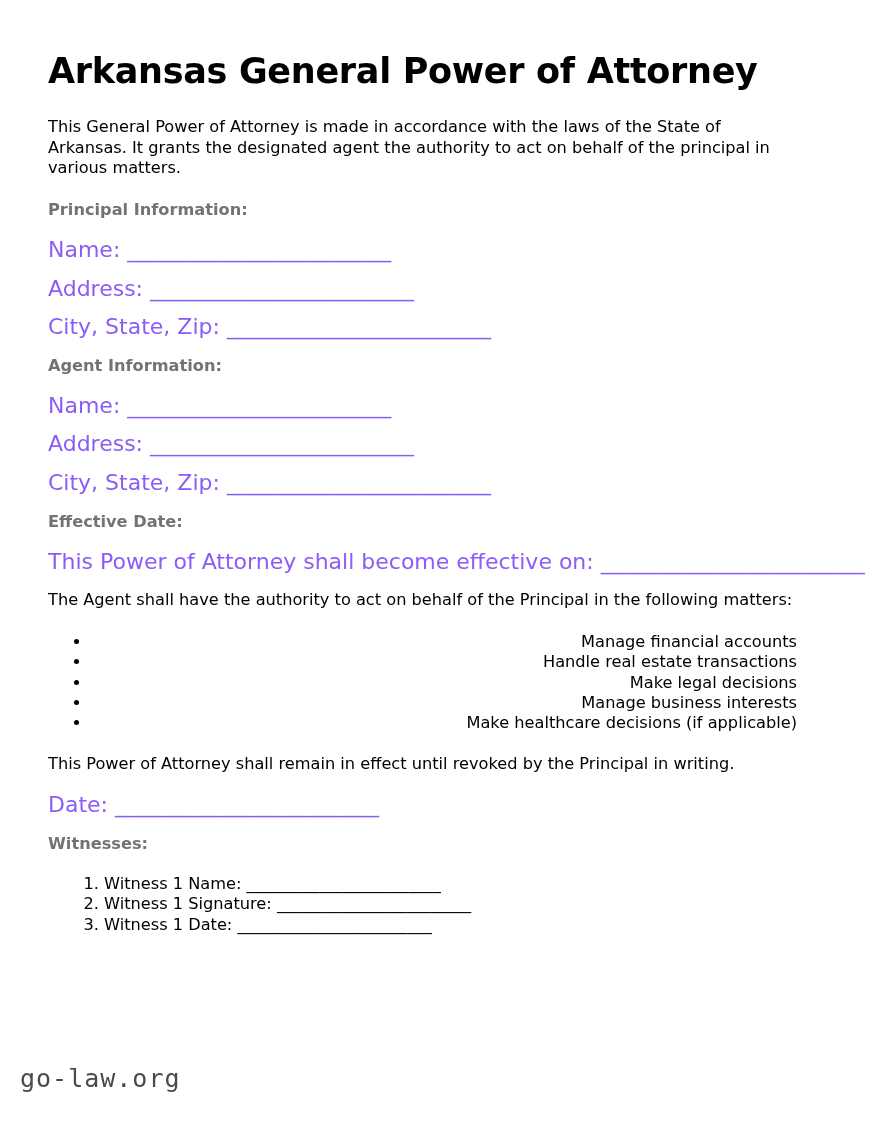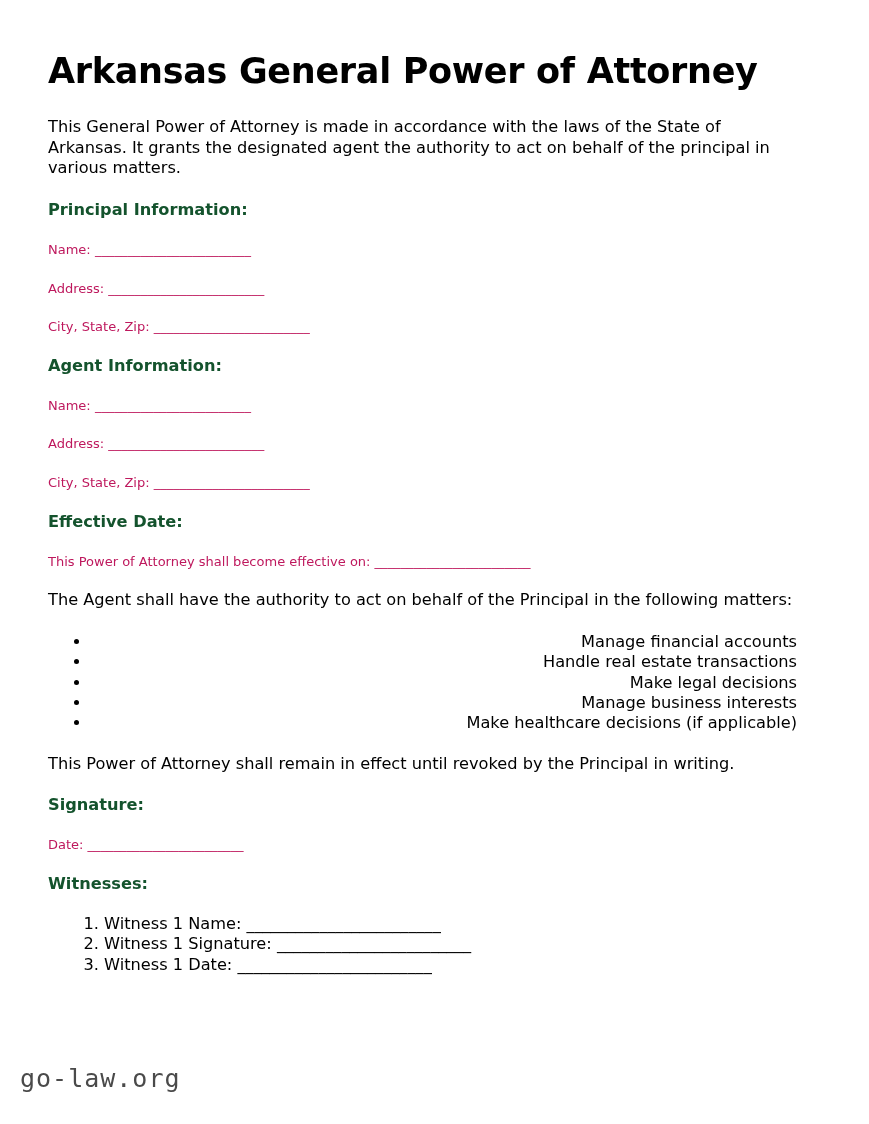--- a/index.html
+++ b/index.html
@@ -42,28 +42,28 @@
     margin: 0 0 21px 0;
     color: #000000;
     max-width: 757px;
   }
 
   .section-heading {
     font-size: 16.2px;
     font-weight: bold;
     line-height: 20px;
     margin: 0 0 20px 0;
-    color: #14532d;
+    color: #737373;
   }
 
   .field-line {
-    font-size: 13px;
+    font-size: 22px;
     line-height: 20.6px;
     margin: 8px 0 18px 0;
-    color: #be185d;
+    color: #8b5cf6;
     white-space: nowrap;
   }
 
   .blank {
     letter-spacing: 0px;
   }
 
   ul.bullets {
     margin: 0 0 20px 0;
     padding: 0 0 0 43px;
@@ -138,21 +138,20 @@
     <li>Manage financial accounts</li>
     <li>Handle real estate transactions</li>
     <li>Make legal decisions</li>
     <li>Manage business interests</li>
     <li>Make healthcare decisions (if applicable)</li>
   </ul>
 
 
   <p class="para">This Power of Attorney shall remain in effect until revoked by the Principal in writing.</p>
 
-  <h2 class="section-heading">Signature:</h2>
 
 
   <p class="field-line"><span>Date: </span><span class="blank">________________________</span></p>
 
   <h2 class="section-heading">Witnesses:</h2>
 
   <ol class="witness-list">
     <li><span>Witness 1 Name: </span><span class="blank">________________________</span></li>
     <li><span>Witness 1 Signature: </span><span class="blank">________________________</span></li>
     <li><span>Witness 1 Date: </span><span class="blank">________________________</span></li>

